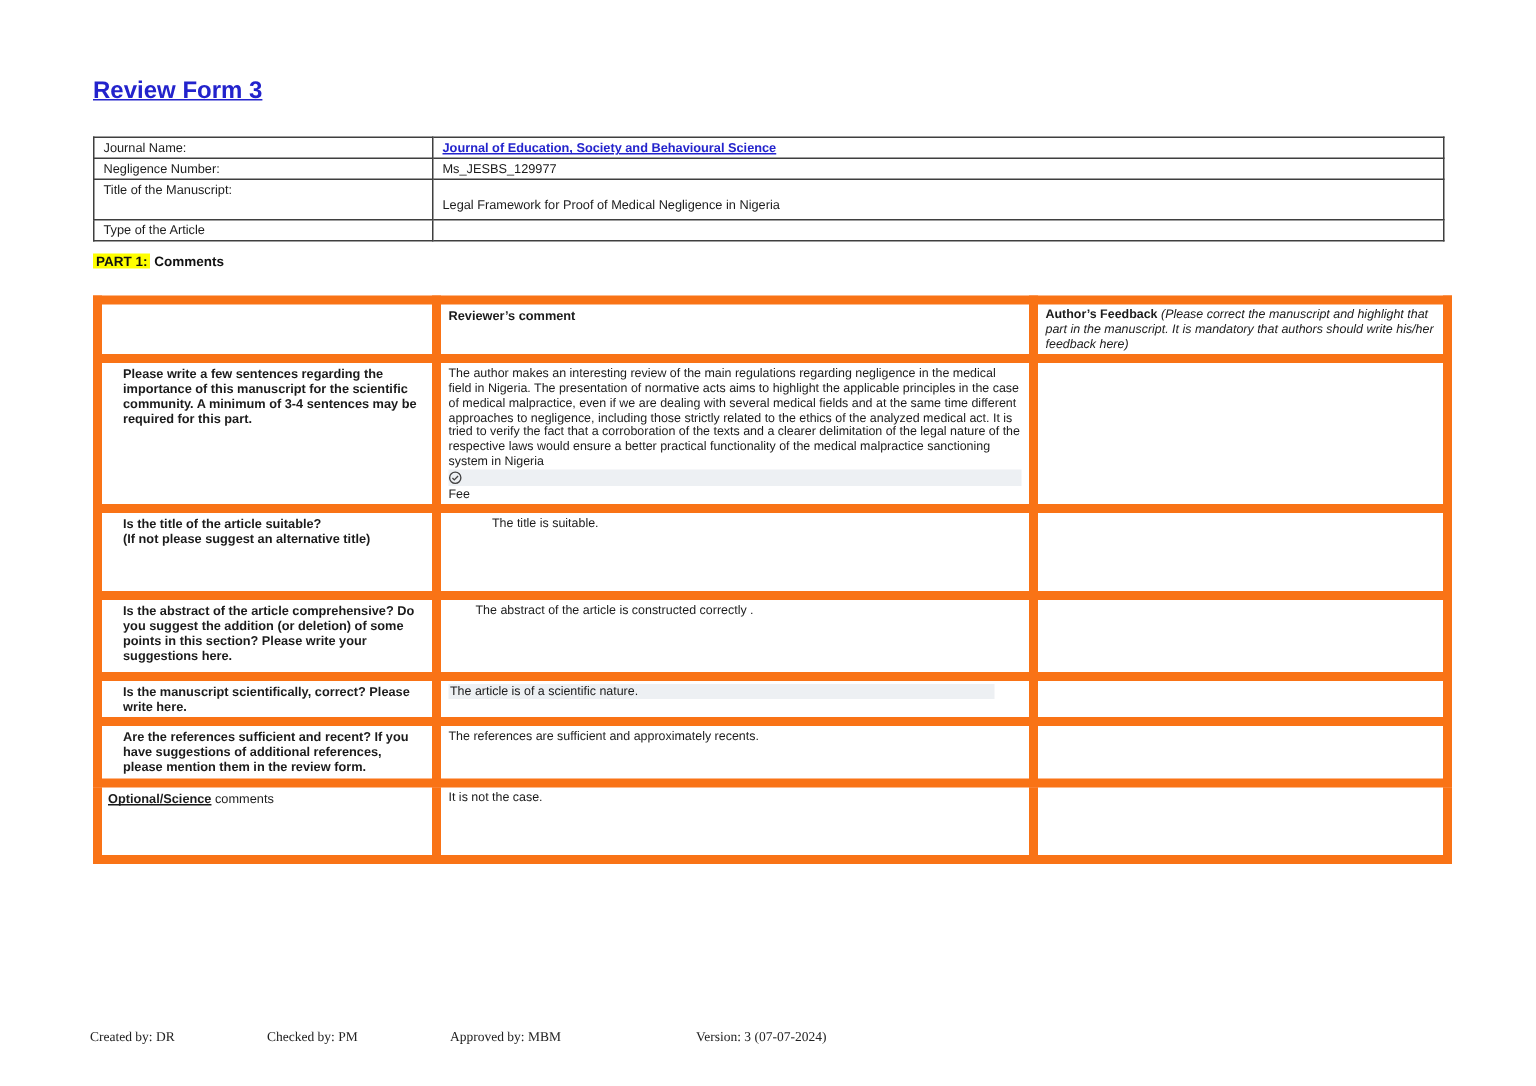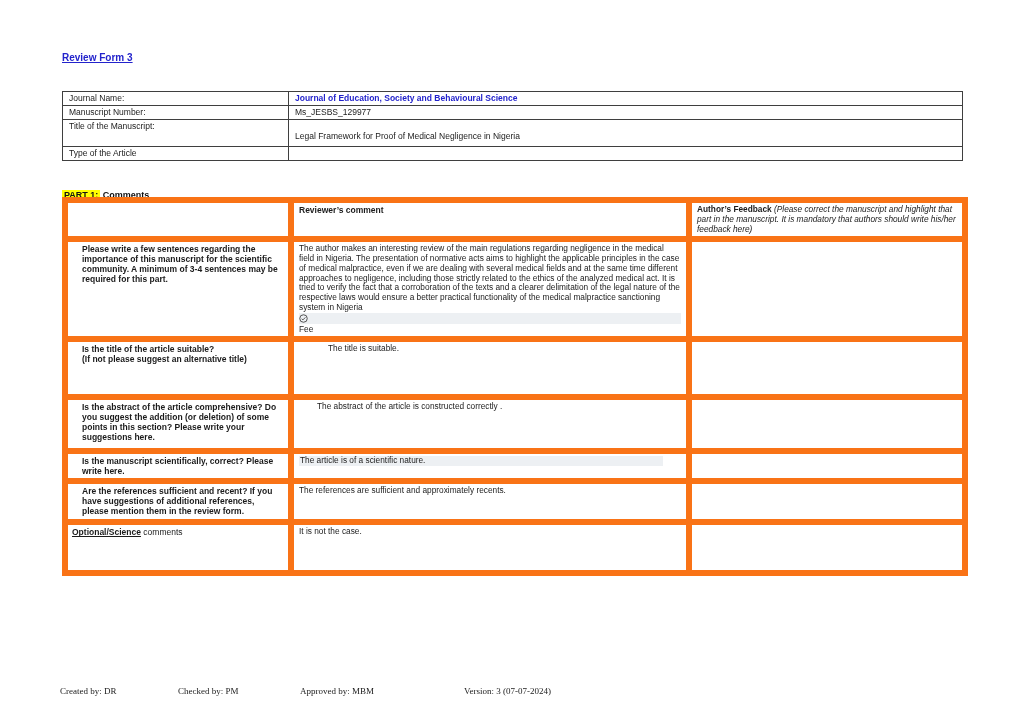--- a/index.html
+++ b/index.html
@@ -3,36 +3,36 @@
 <meta charset="utf-8">
 <style>
   * { margin:0; padding:0; box-sizing:border-box; }
   html,body { background:#ffffff; }
   .page {
     position:relative; width:1024px; height:724px; background:#ffffff;
     font-family:"Liberation Sans", sans-serif; color:#1b1b1b; overflow:hidden;
   }
   .doc-title {
     position:absolute; left:62px; top:52px;
-    font-size:10px; font-weight:bold; color:#2323cc;
+    font-size:16px; font-weight:bold; color:#2323cc;
     text-decoration:underline; cursor:pointer;
   }
   
   .info-table {
     position:absolute; left:62px; top:91px; width:900px;
     border-collapse:collapse; table-layout:fixed; font-size:8.5px;
   }
   .info-table td { border:1px solid #3f3f3f; padding:1px 6px; vertical-align:top; line-height:10px; }
   .info-table tr.h14 td { height:14px;margin-top:44px; }
   .info-table tr.h27 td { height:27px; }
   .info-table td.val { font-weight:normal; }
-  .journal-link { color:#2323cc; font-weight:bold; cursor:pointer; }
+  .journal-link { color:#2323cc; font-weight:bold; text-decoration:underline; cursor:pointer; }
   .vmid { vertical-align:middle !important; padding-top:6px !important; }
   
-  .part-line { position:absolute; left:62px; top:190px; font-size:9px; font-weight:bold; color:#111; }
+  .part-line { position:absolute; left:62px; top:169px; font-size:9px; font-weight:bold; color:#111; }
   .part-badge { background:#ffff00; padding:0 2px; }
   
   .main-table {
     position:absolute; left:62px; top:197px; width:900px;
     border-collapse:collapse; table-layout:fixed; font-size:8.5px;
   }
   .main-table td { border:6px solid #f97316; vertical-align:top; padding:2px 5px; overflow:hidden; }
   .main-table tr.rh td  { height:31px; }
   .main-table tr.r1 td  { height:97px; }
   .main-table tr.r2 td  { height:58px;padding-left:16px; }
@@ -72,21 +72,21 @@
     <colgroup>
         <col style="width:226px">
         <col style="width:674px">
       </colgroup>
     <tbody>
         <tr class="h14">
       <td>Journal Name:</td>
       <td><span class="journal-link">Journal of Education, Society and Behavioural Science</span></td>
     </tr>
     <tr class="h14">
-      <td>Manuscript Number:</td>
+      <td>Negligence Number:</td>
       <td class="val">Ms_JESBS_129977</td>
     </tr>
     <tr class="h27">
       <td>Title of the Manuscript:</td>
       <td class="val vmid">Legal Framework for Proof of Medical Negligence in Nigeria</td>
     </tr>
     <tr class="h14">
       <td>Type of the Article</td>
       <td></td>
     </tr>

